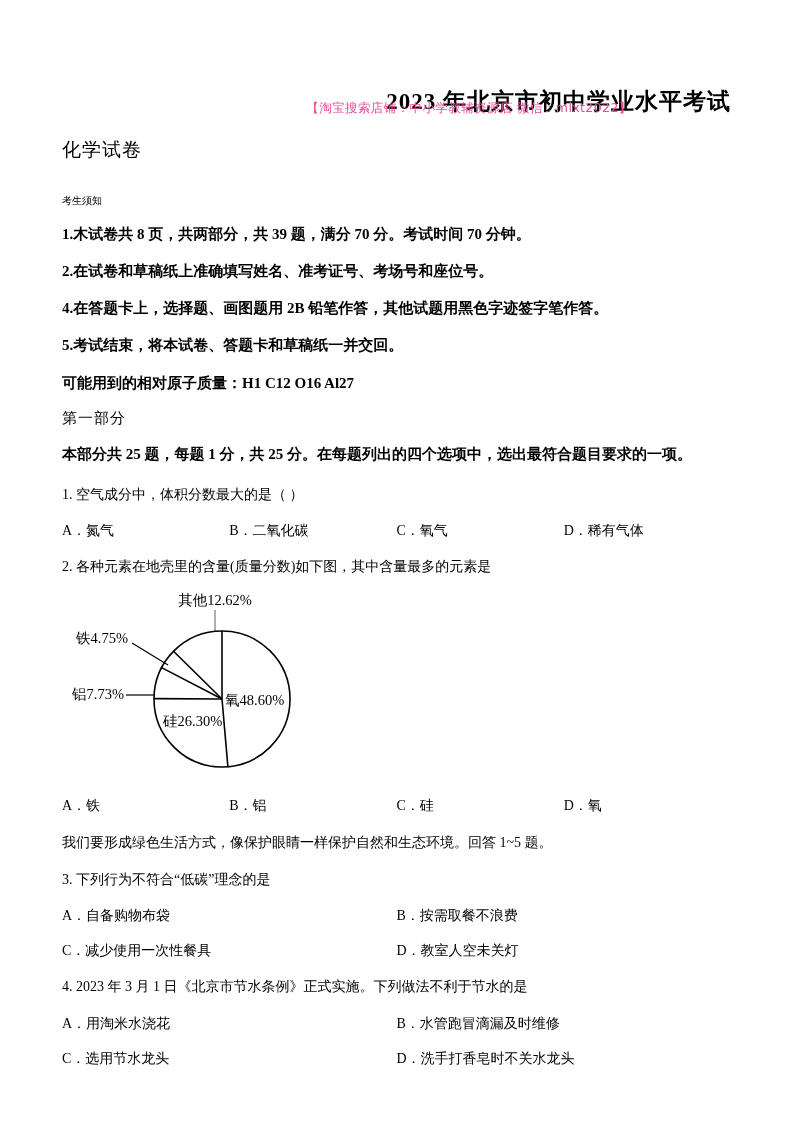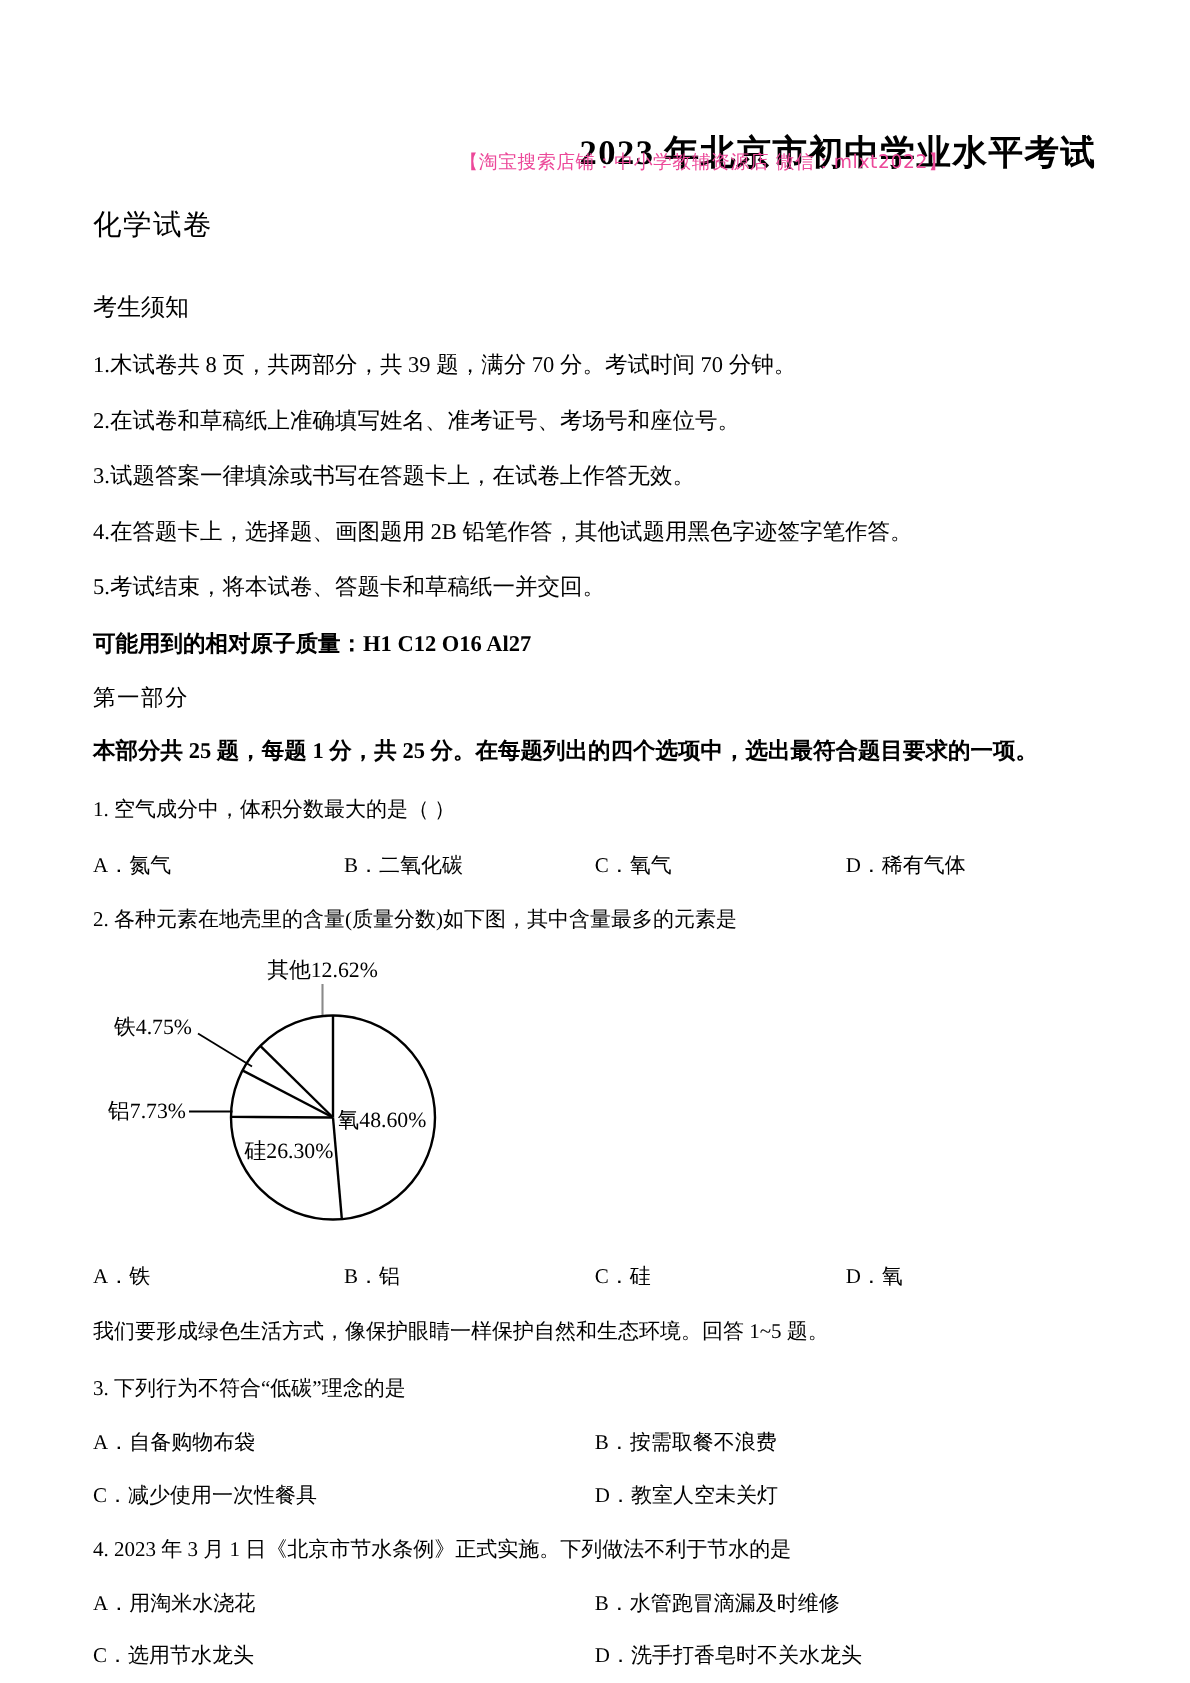--- a/index.html
+++ b/index.html
@@ -51,27 +51,27 @@
     margin-top: 20px;
     text-align: left;
     font-size: 19px;
     font-weight: normal;
     letter-spacing: 1px;
   }
 
   
   .notice-head {
     margin-top: 30px;
-    font-size: 16px;
+    font-size: 10px;
     line-height: 1.6;
   }
   .notice-line {
     margin-top: 13px;
     font-size: 15px;
-    font-weight: normal;
+    font-weight: bold;
     line-height: 1.6;
   }
   .atomic-line {
     margin-top: 14px;
     font-size: 15px;
     font-weight: bold;
     line-height: 1.6;
   }
 
   .part-title {
@@ -124,21 +124,20 @@
   <div class="watermark">【淘宝搜索店铺：中小学教辅资源店  微信：mlxt2022】</div>
 
   <div class="title-main">2023 年北京市初中学业水平考试</div>
 
   <div class="title-sub">化学试卷</div>
 
   <div class="notice-head">考生须知</div>
 
   <div class="notice-line">1.木试卷共 8 页，共两部分，共 39 题，满分 70 分。考试时间 70 分钟。</div>
   <div class="notice-line">2.在试卷和草稿纸上准确填写姓名、准考证号、考场号和座位号。</div>
-  <div class="notice-line">3.试题答案一律填涂或书写在答题卡上，在试卷上作答无效。</div>
   <div class="notice-line">4.在答题卡上，选择题、画图题用 2B 铅笔作答，其他试题用黑色字迹签字笔作答。</div>
   <div class="notice-line">5.考试结束，将本试卷、答题卡和草稿纸一并交回。</div>
 
   <div class="atomic-line">可能用到的相对原子质量：H1    C12    O16    Al27</div>
 
   <div class="part-title">第一部分</div>
 
   <div class="part-desc">本部分共 25 题，每题 1 分，共 25 分。在每题列出的四个选项中，选出最符合题目要求的一项。</div>
 
   <div class="q-stem">1. 空气成分中，体积分数最大的是（      ）</div>

